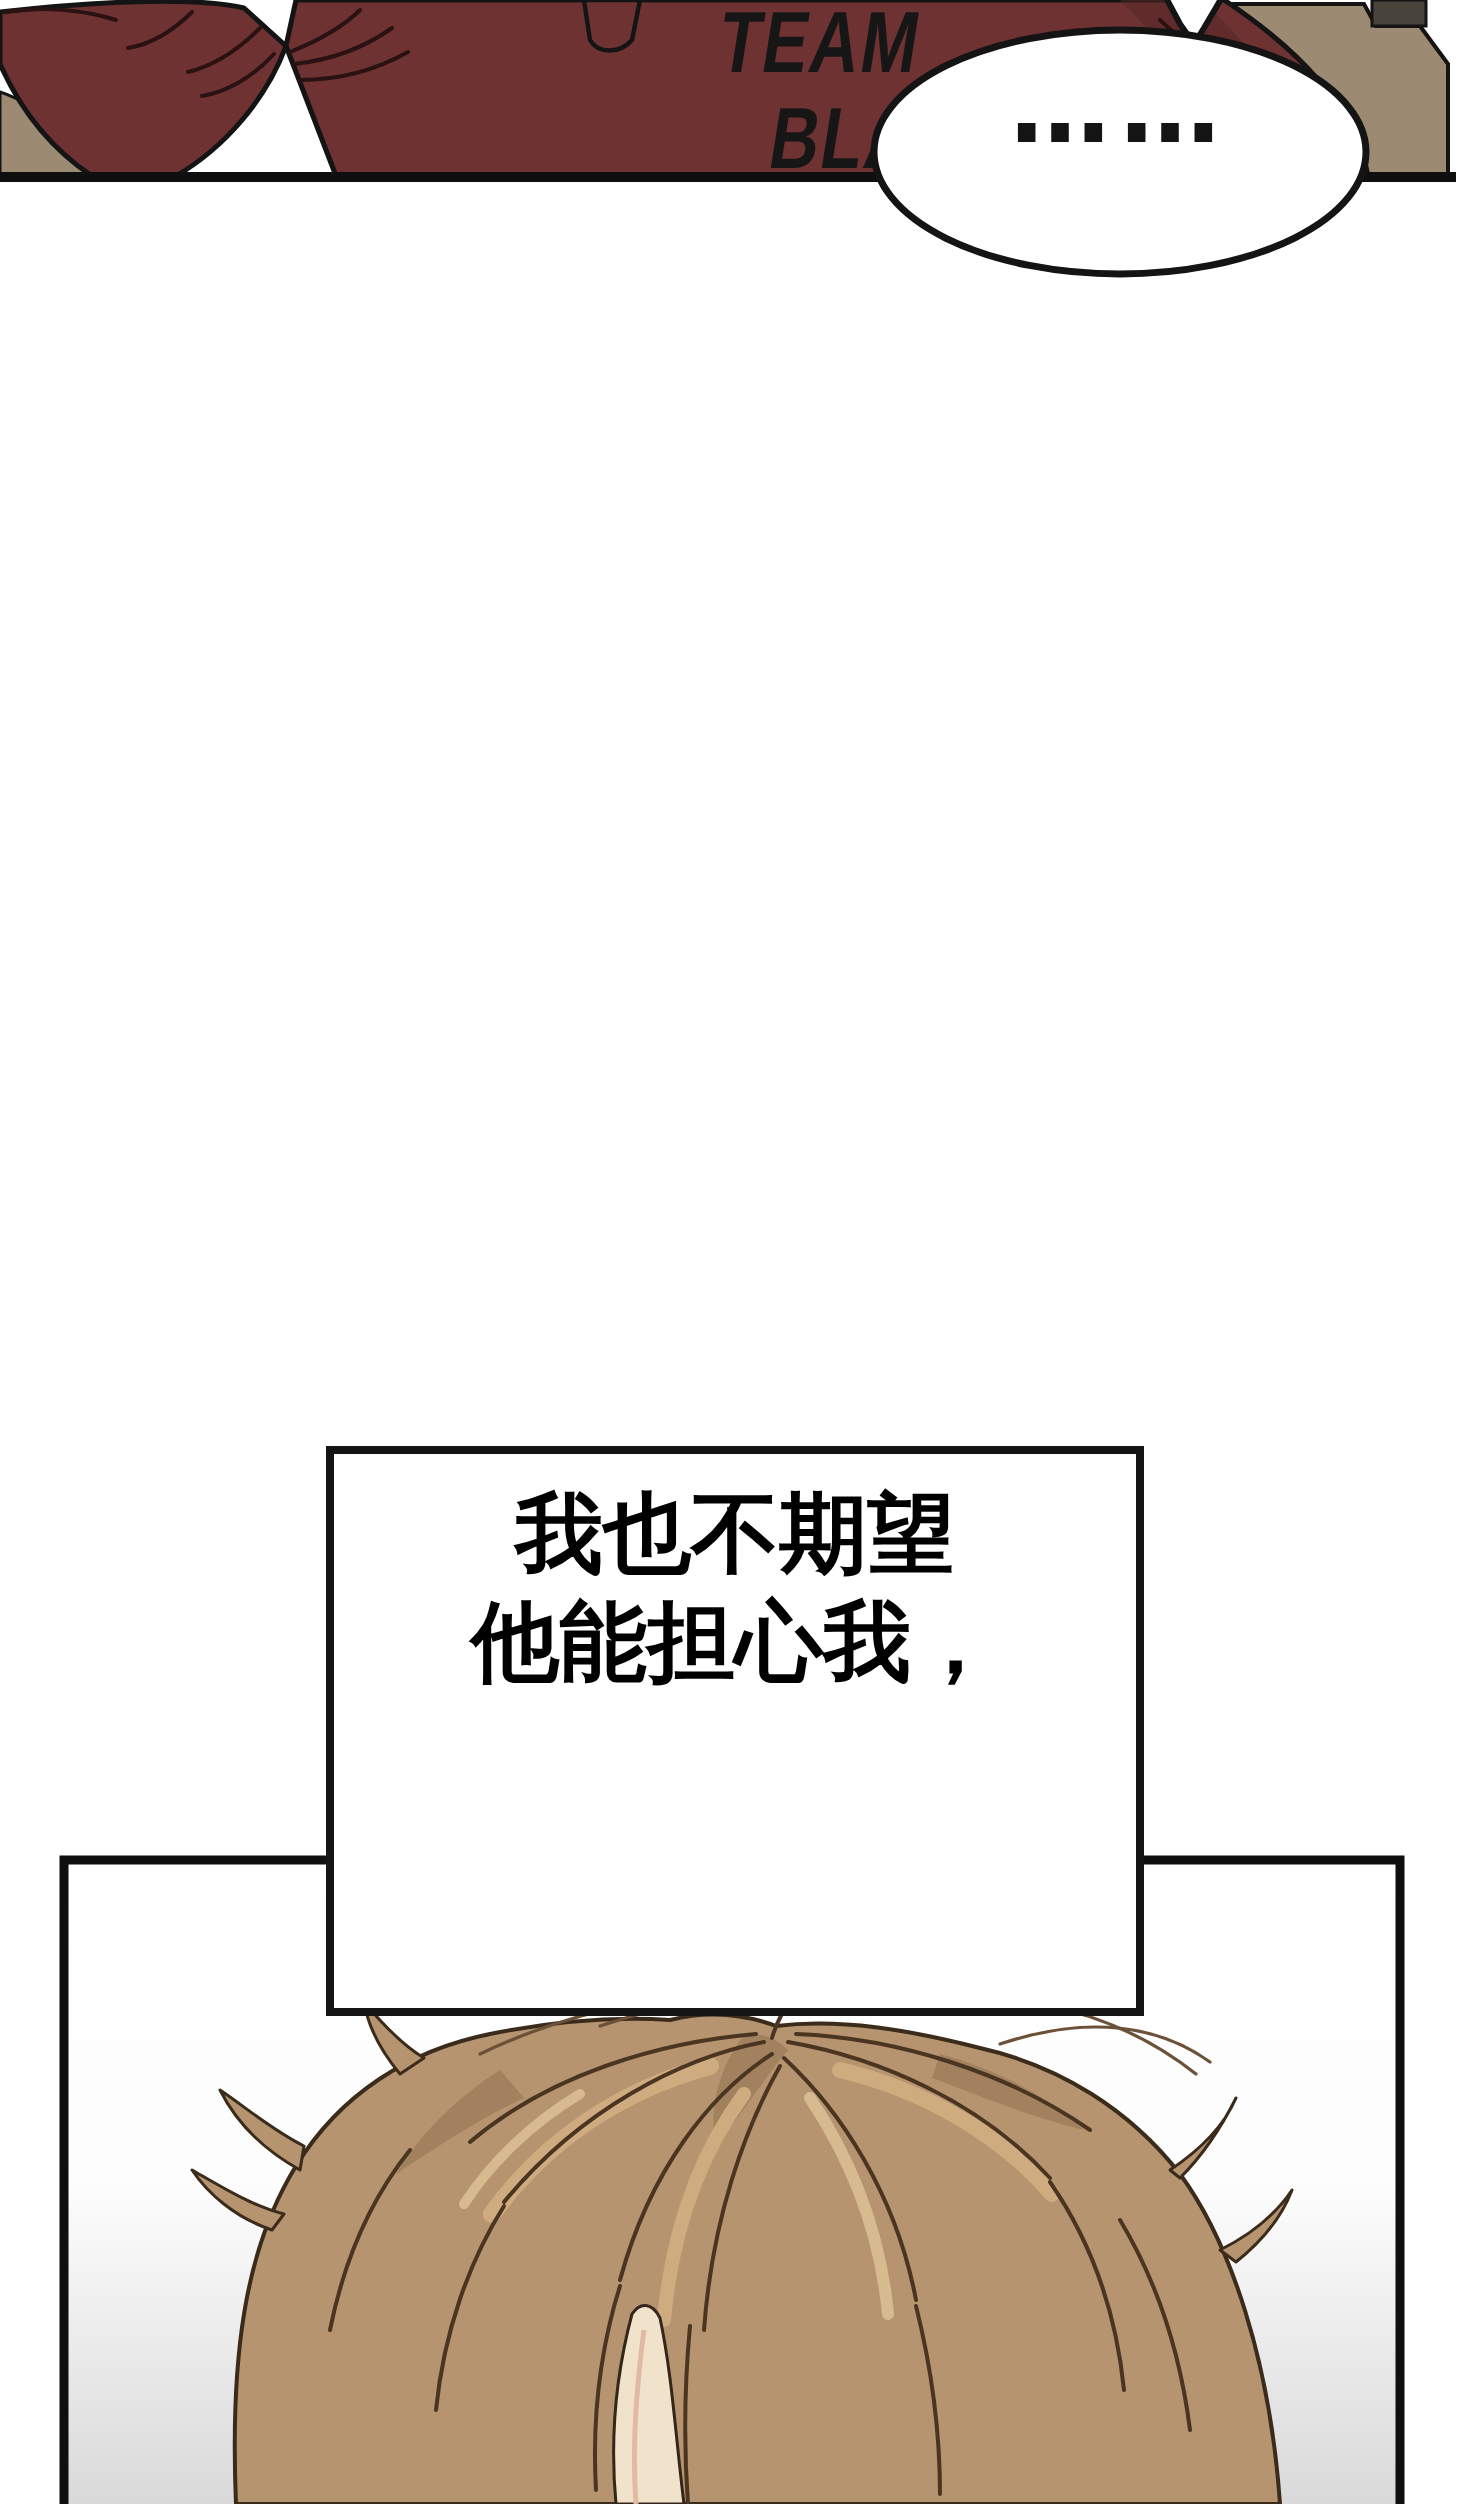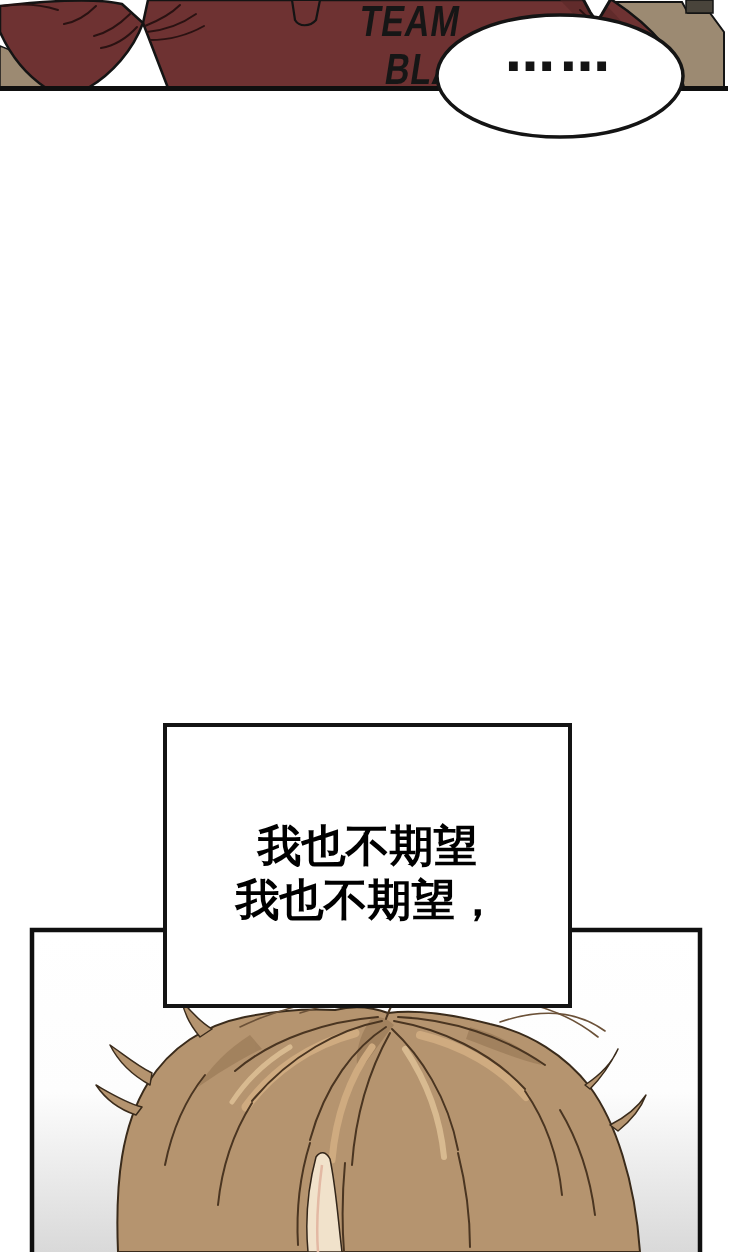--- a/index.html
+++ b/index.html
@@ -5,21 +5,21 @@
   html,body{margin:0;padding:0;background:#ffffff;}
   #page{position:relative;width:733px;height:1252px;background:#ffffff;overflow:hidden;
         font-family:"Liberation Sans",sans-serif;}
   svg{display:block;}
   #top-art{position:absolute;left:0;top:0;}
   #bubble-text{position:absolute;left:437px;top:30px;width:246px;text-align:center;
         font-family:"DejaVu Sans",sans-serif;font-weight:900;font-size:50px;line-height:48px;
         letter-spacing:5px;color:#141414;user-select:none;}
   #narration-box{position:absolute;left:163px;top:723px;width:409px;height:285px;
         box-sizing:border-box;background:#ffffff;border:4px solid #141414;z-index:3;
-        display:flex;flex-direction:column;justify-content:center;align-items:center;
+        display:flex;flex-direction:column;justify-content:flex-start;align-items:center;
         padding-top:14px;}
   .narr-line{font-family:"DejaVu Sans",sans-serif;font-weight:700;font-size:44px;
         line-height:54px;color:#000000;text-align:center;white-space:nowrap;}
   #bottom-art{position:absolute;left:0;top:925px;z-index:1;}
   .shirt-print{font-family:"Liberation Sans",sans-serif;font-weight:bold;fill:#161616;}
 </style>
 </head>
 <body>
 
 <div id="page">
@@ -68,21 +68,21 @@
 
     <path d="M582,-3 L612,-3 L602,14 L597,22 L590,12 Z" fill="#ffffff" stroke="#141414" stroke-width="3"></path>
 
     <ellipse cx="560" cy="76" rx="123" ry="61" fill="#ffffff" stroke="#141414" stroke-width="3.5"></ellipse>
   </svg>
 
   <div id="bubble-text">……</div>
 
   <div id="narration-box">
     <div class="narr-line">我也不期望</div>
-    <div class="narr-line">我也不期望，</div>
+    <div class="narr-line">他能担心我，</div>
   </div>
 
   <svg id="bottom-art" width="733" height="327" viewBox="0 0 733 327">
     <defs>
       <linearGradient id="panelfade" x1="0" y1="0" x2="0" y2="1">
         <stop offset="0" stop-color="#ffffff"></stop>
         <stop offset="0.5" stop-color="#fdfdfd"></stop>
         <stop offset="1" stop-color="#d9d9d9"></stop>
       </linearGradient>
     </defs>

